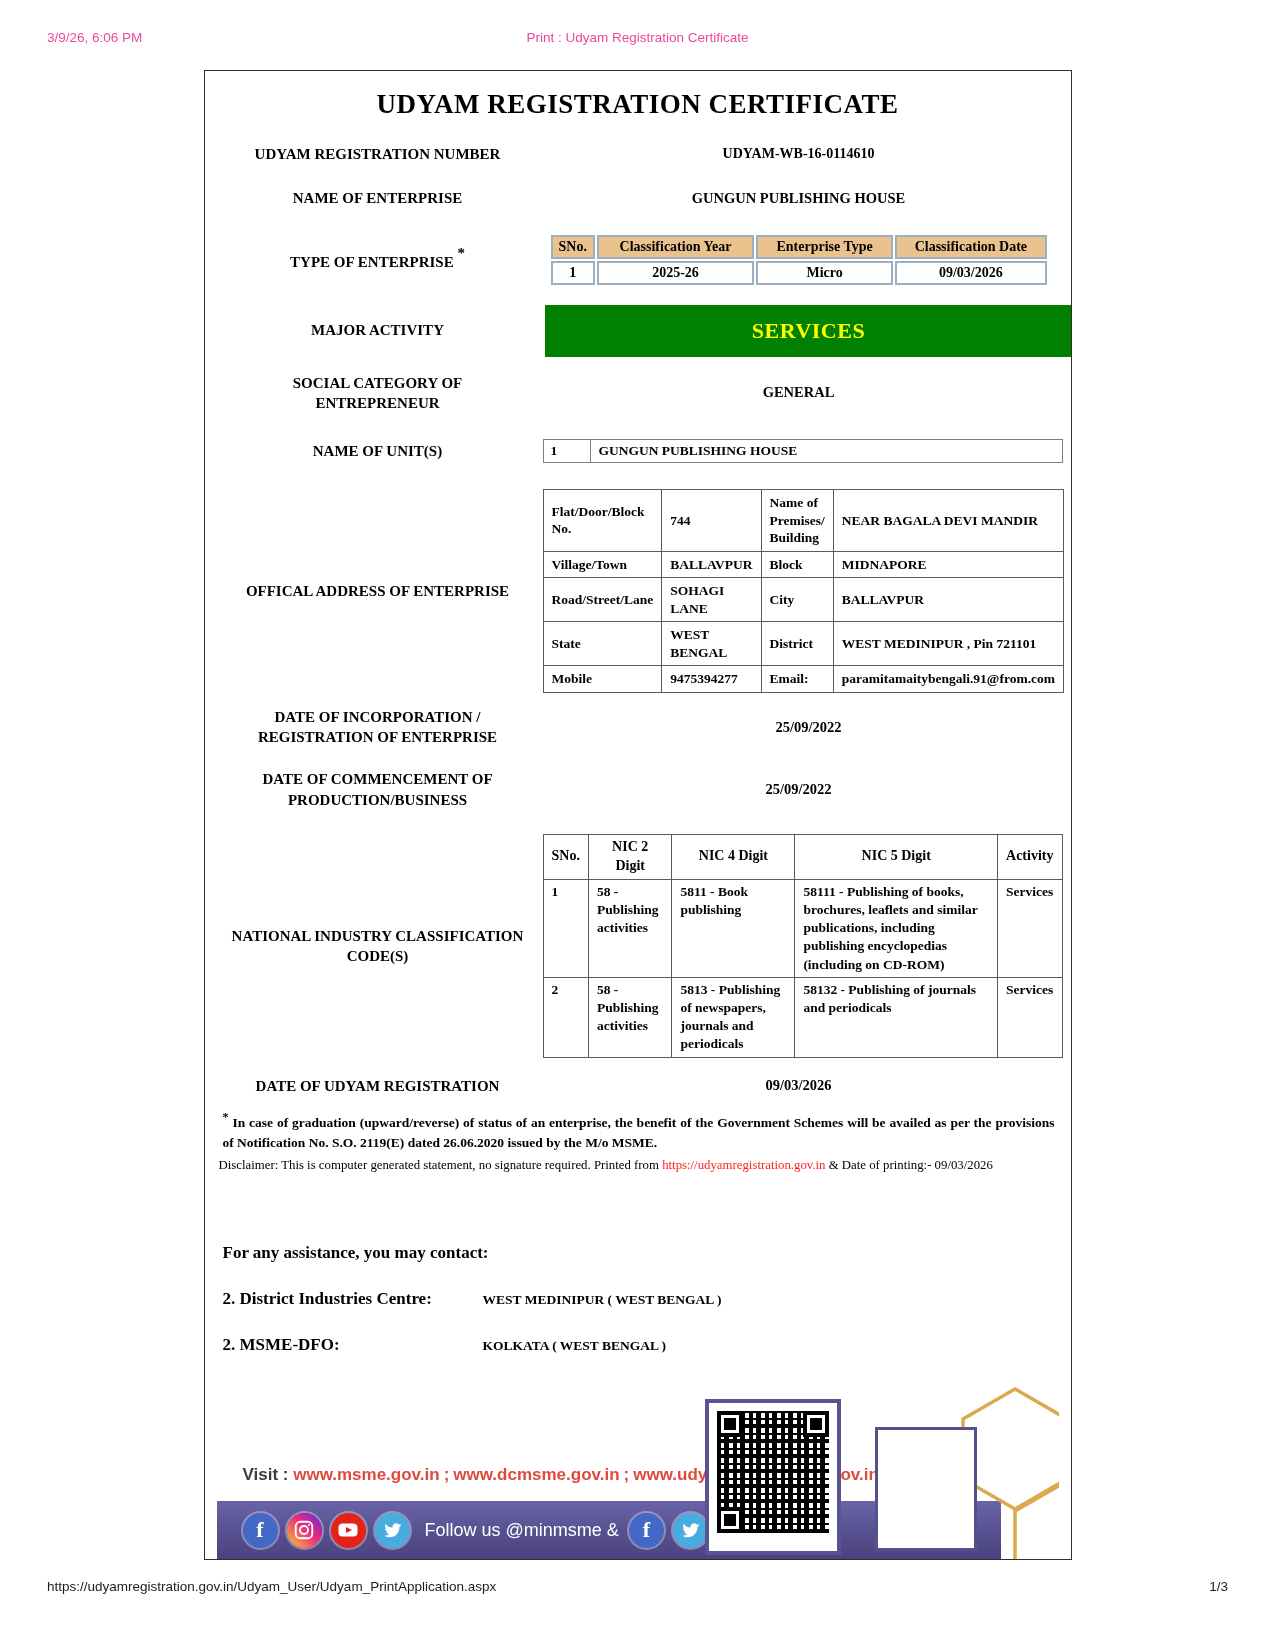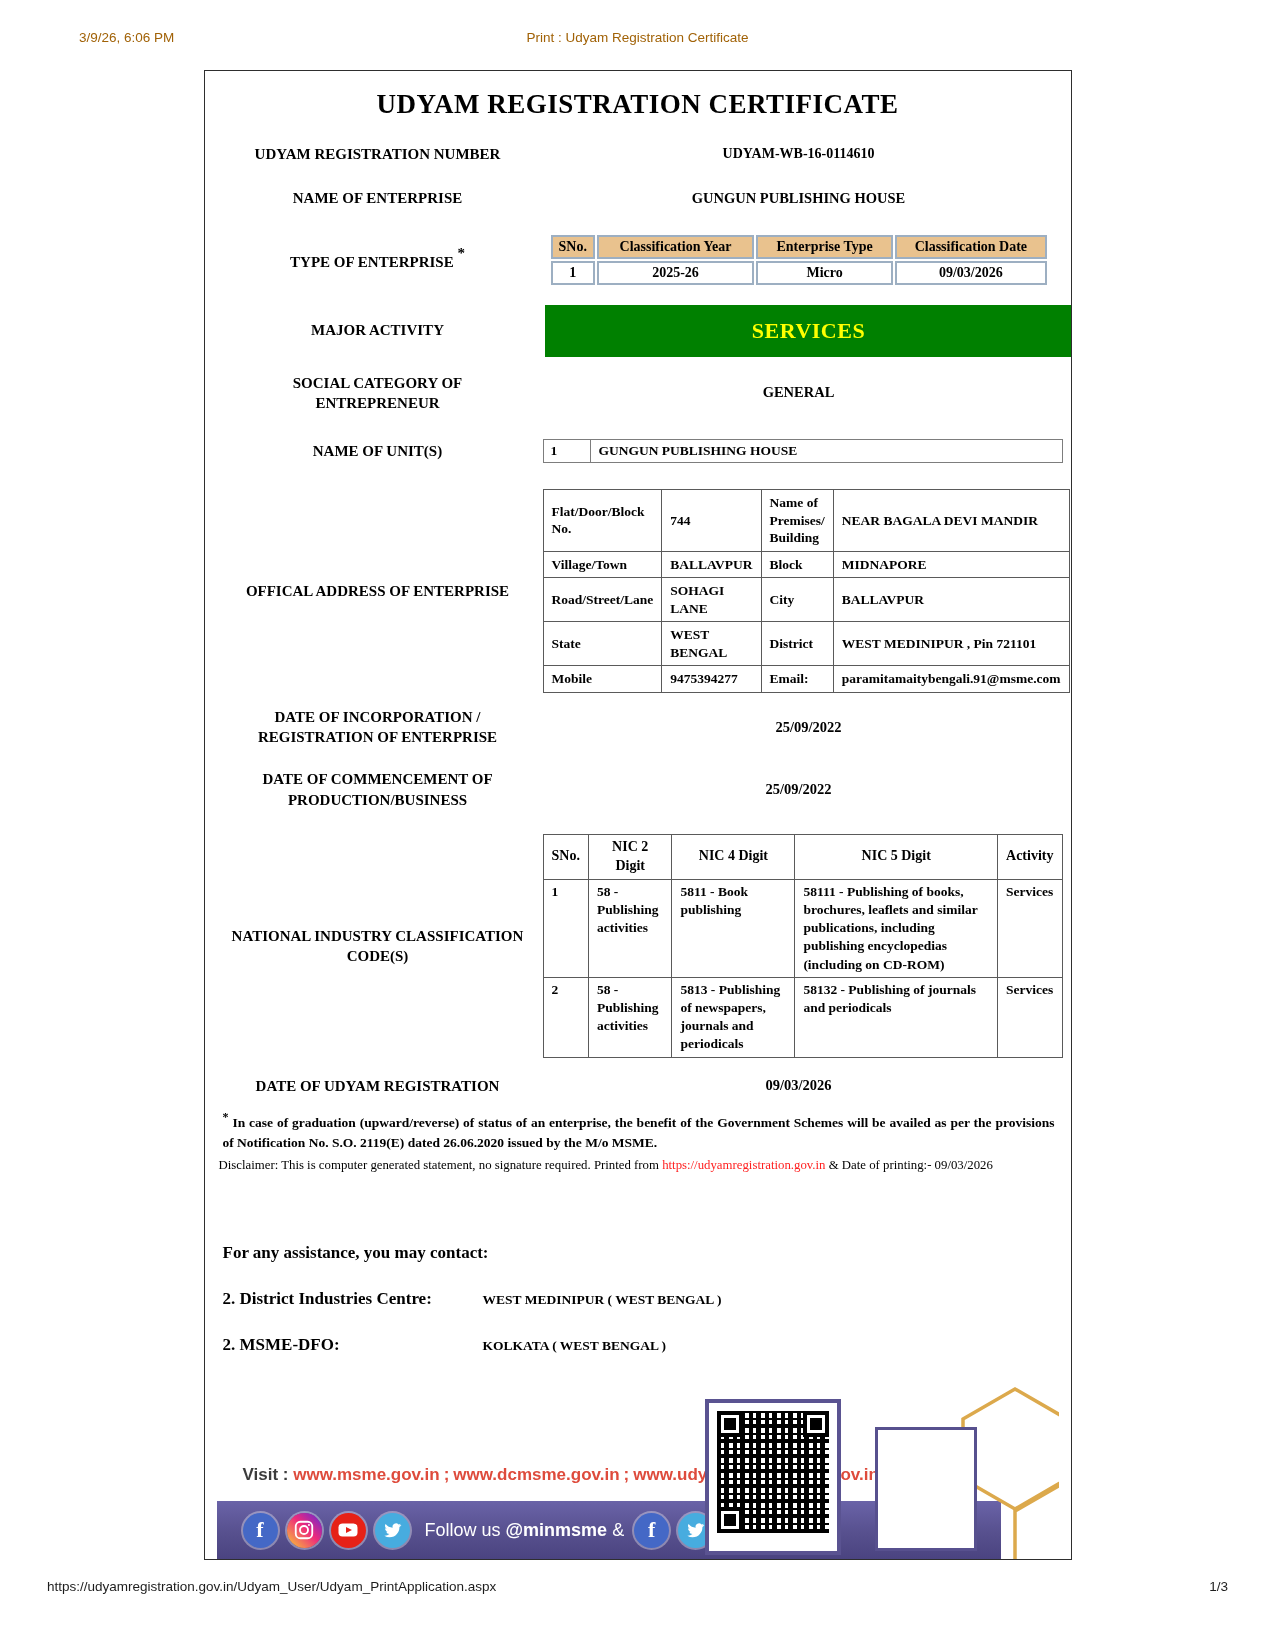--- a/index.html
+++ b/index.html
@@ -1,21 +1,21 @@
 <!DOCTYPE html>
 <html><head>
 <meta charset="utf-8">
 <style>
   * { margin:0; padding:0; box-sizing:border-box; }
   body { background:#ffffff; font-family:"Liberation Serif", serif; color:#000; }
   .page { position:relative; width:1275px; height:1650px; background:#fff; overflow:hidden; margin:0 auto; }
 
   
   .print-header { display:flex; justify-content:space-between; padding:30px 66px 0 47px;
-                  font-family:"Liberation Sans", sans-serif; font-size:13.5px; color:#a16207;margin-left:32px; }
+                  font-family:"Liberation Sans", sans-serif; font-size:13.5px; color:#ec4899; }
   .print-header .ph-title { position:absolute; left:0; right:0; text-align:center; }
   .print-footer { position:absolute; left:47px; right:47px; bottom:56px; display:flex; justify-content:space-between;
                   font-family:"Liberation Sans", sans-serif; font-size:13.5px; color:#1d1d1d; }
 
   
   .cert { position:relative; width:868px; height:1490px; margin:25px auto 0 auto;
           border:1px solid #2e2e2e; padding:14px 12px 0 12px; overflow:hidden; }
   .cert-title { text-align:center; font-size:27px; font-weight:bold; letter-spacing:.5px; padding-top:4px; }
 
   .row { display:flex; align-items:center; }
@@ -88,21 +88,21 @@
                 background:linear-gradient(180deg,#6A63A8 0%, #57508E 55%, #4A4380 100%);
                 display:flex; align-items:center; padding-left:26px;
                 font-family:"Liberation Sans", sans-serif; color:#fff; font-size:18px; }
   .ic { width:35px; height:35px; border-radius:50%; display:flex; align-items:center; justify-content:center;
         margin-right:9px; box-shadow:0 0 0 2px rgba(255,255,255,.35); flex:0 0 auto; }
   .ic-fb { background:#4468C6; color:#fff; font-family:"Liberation Serif", serif; font-weight:bold; font-size:22px; }
   .ic-ig { background:linear-gradient(45deg,#F9CE34,#EE2A7B 55%,#6228D7); }
   .ic-yt { background:#E62117; }
   .ic-tw { background:#47ACDF; }
   .bar-text { margin:0 10px 0 6px; white-space:nowrap; }
-  .bold { font-weight:bold; }
+  .bold { font-weight:normal; }
 
   
   .qr-box { position:absolute; left:488px; top:28px; width:136px; height:156px;
             background:#fff; border:4px solid #5A5391; padding:8px; z-index:5; }
   .qr { position:relative; width:112px; height:122px; overflow:hidden;
         background-image:
           repeating-linear-gradient(0deg,#000 0 4px,transparent 4px 8px,#000 8px 10px,transparent 10px 15px),
           repeating-linear-gradient(90deg,#000 0 4px,#fff 4px 7px,#000 7px 12px,#fff 12px 16px); }
   .finder { position:absolute; width:26px; height:26px; border:4px solid #000; background:#fff; }
   .finder::after { content:""; position:absolute; inset:3px; background:#000; }
@@ -214,21 +214,21 @@
           <tr>
             <td>State</td>
             <td>WEST BENGAL</td>
             <td>District</td>
             <td>WEST MEDINIPUR , Pin 721101</td>
           </tr>
           <tr>
             <td>Mobile</td>
             <td>9475394277</td>
             <td>Email:</td>
-            <td>paramitamaitybengali.91@msme.com</td>
+            <td>paramitamaitybengali.91@from.com</td>
           </tr>
         </tbody>
           </table>
       </div>
     </div>
 
     <div class="row mt-r8">
       <div class="lbl"><span class="inner">DATE OF INCORPORATION / REGISTRATION OF ENTERPRISE</span></div>
       <div class="val center v-plain">25/09/2022</div>
     </div>

